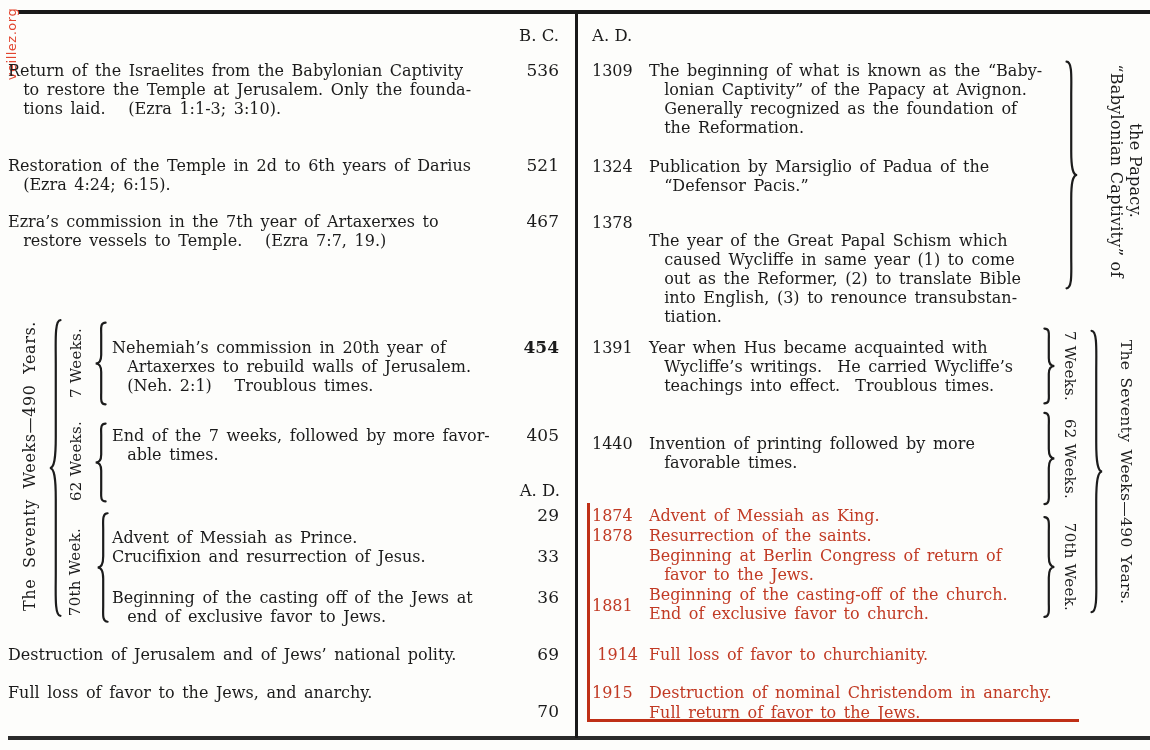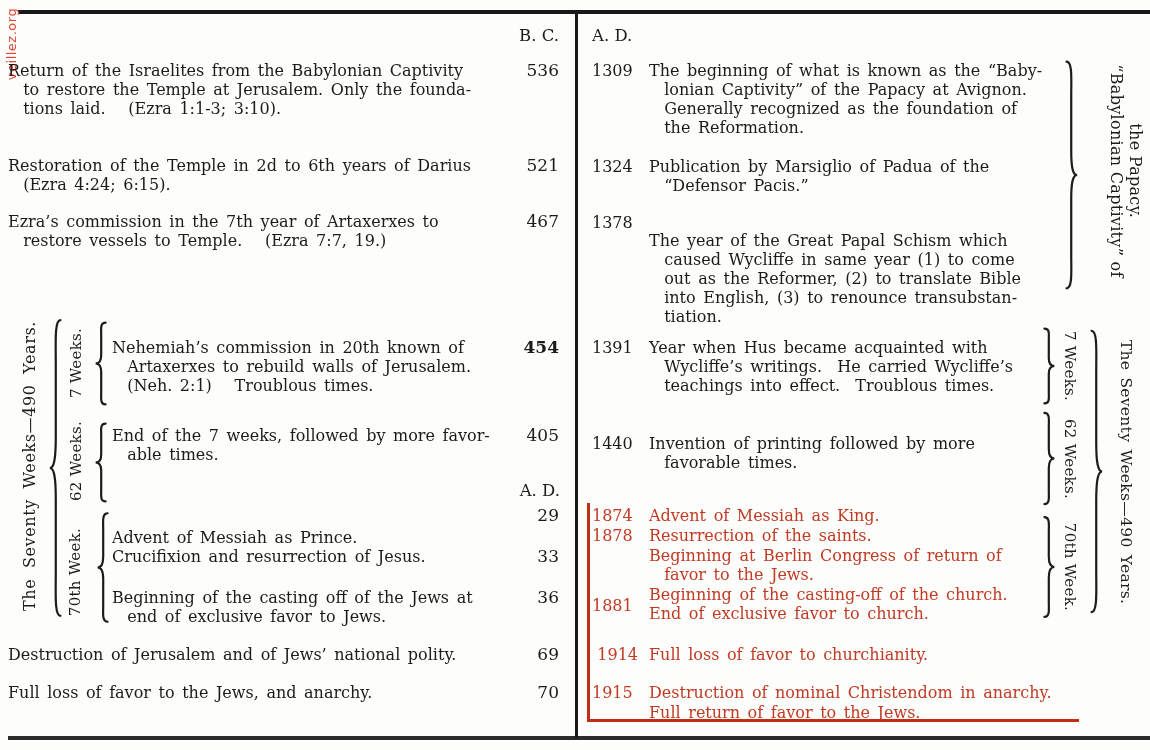--- a/index.html
+++ b/index.html
@@ -43,21 +43,21 @@
   <div class="yrL" style="top:61px;">536</div>
 
   <div class="txt" style="left:8px;top:156px;width:549px;">Restoration of the Temple in 2d to 6th years of Darius
   (Ezra 4:24; 6:15).</div>
   <div class="yrL" style="top:156px;">521</div>
 
   <div class="txt" style="left:8px;top:212px;width:549px;">Ezra’s commission in the 7th year of Artaxerxes to
   restore vessels to Temple.   (Ezra 7:7, 19.)</div>
   <div class="yrL" style="top:212px;">467</div>
 
-  <div class="txt" style="left:112px;top:338px;width:445px;">Nehemiah’s commission in 20th known of
+  <div class="txt" style="left:112px;top:338px;width:445px;">Nehemiah’s commission in 20th year of
   Artaxerxes to rebuild walls of Jerusalem.
   (Neh. 2:1)   Troublous times.</div>
   <div class="yrL" style="top:338px;font-weight:bold;">454</div>
 
   <div class="txt" style="left:112px;top:426px;width:445px;">End of the 7 weeks, followed by more favor-
   able times.</div>
   <div class="yrL" style="top:426px;">405</div>
 
   <div class="txt" style="left:112px;top:528px;width:445px;">Advent of Messiah as Prince.</div>
   <div class="yrL" style="top:506px;">29</div>
@@ -66,21 +66,21 @@
   <div class="yrL" style="top:547px;">33</div>
 
   <div class="txt" style="left:112px;top:588px;width:445px;">Beginning of the casting off of the Jews at
   end of exclusive favor to Jews.</div>
   <div class="yrL" style="top:588px;">36</div>
 
   <div class="txt" style="left:8px;top:645px;width:549px;">Destruction of Jerusalem and of Jews’ national polity.</div>
   <div class="yrL" style="top:645px;">69</div>
 
   <div class="txt" style="left:8px;top:683px;width:549px;">Full loss of favor to the Jews, and anarchy.</div>
-  <div class="yrL" style="top:683px;">70</div>
+  <div class="yrL" style="top:702px;">70</div>
 
   <div class="yrR" style="top:61px;">1309</div>
   <div class="txt" style="left:649px;top:61px;width:424px;">The beginning of what is known as the “Baby-
   lonian Captivity” of the Papacy at Avignon.
   Generally recognized as the foundation of
   the Reformation.</div>
 
   <div class="yrR" style="top:157px;">1324</div>
   <div class="txt" style="left:649px;top:157px;width:424px;">Publication by Marsiglio of Padua of the
   “Defensor Pacis.”</div>

